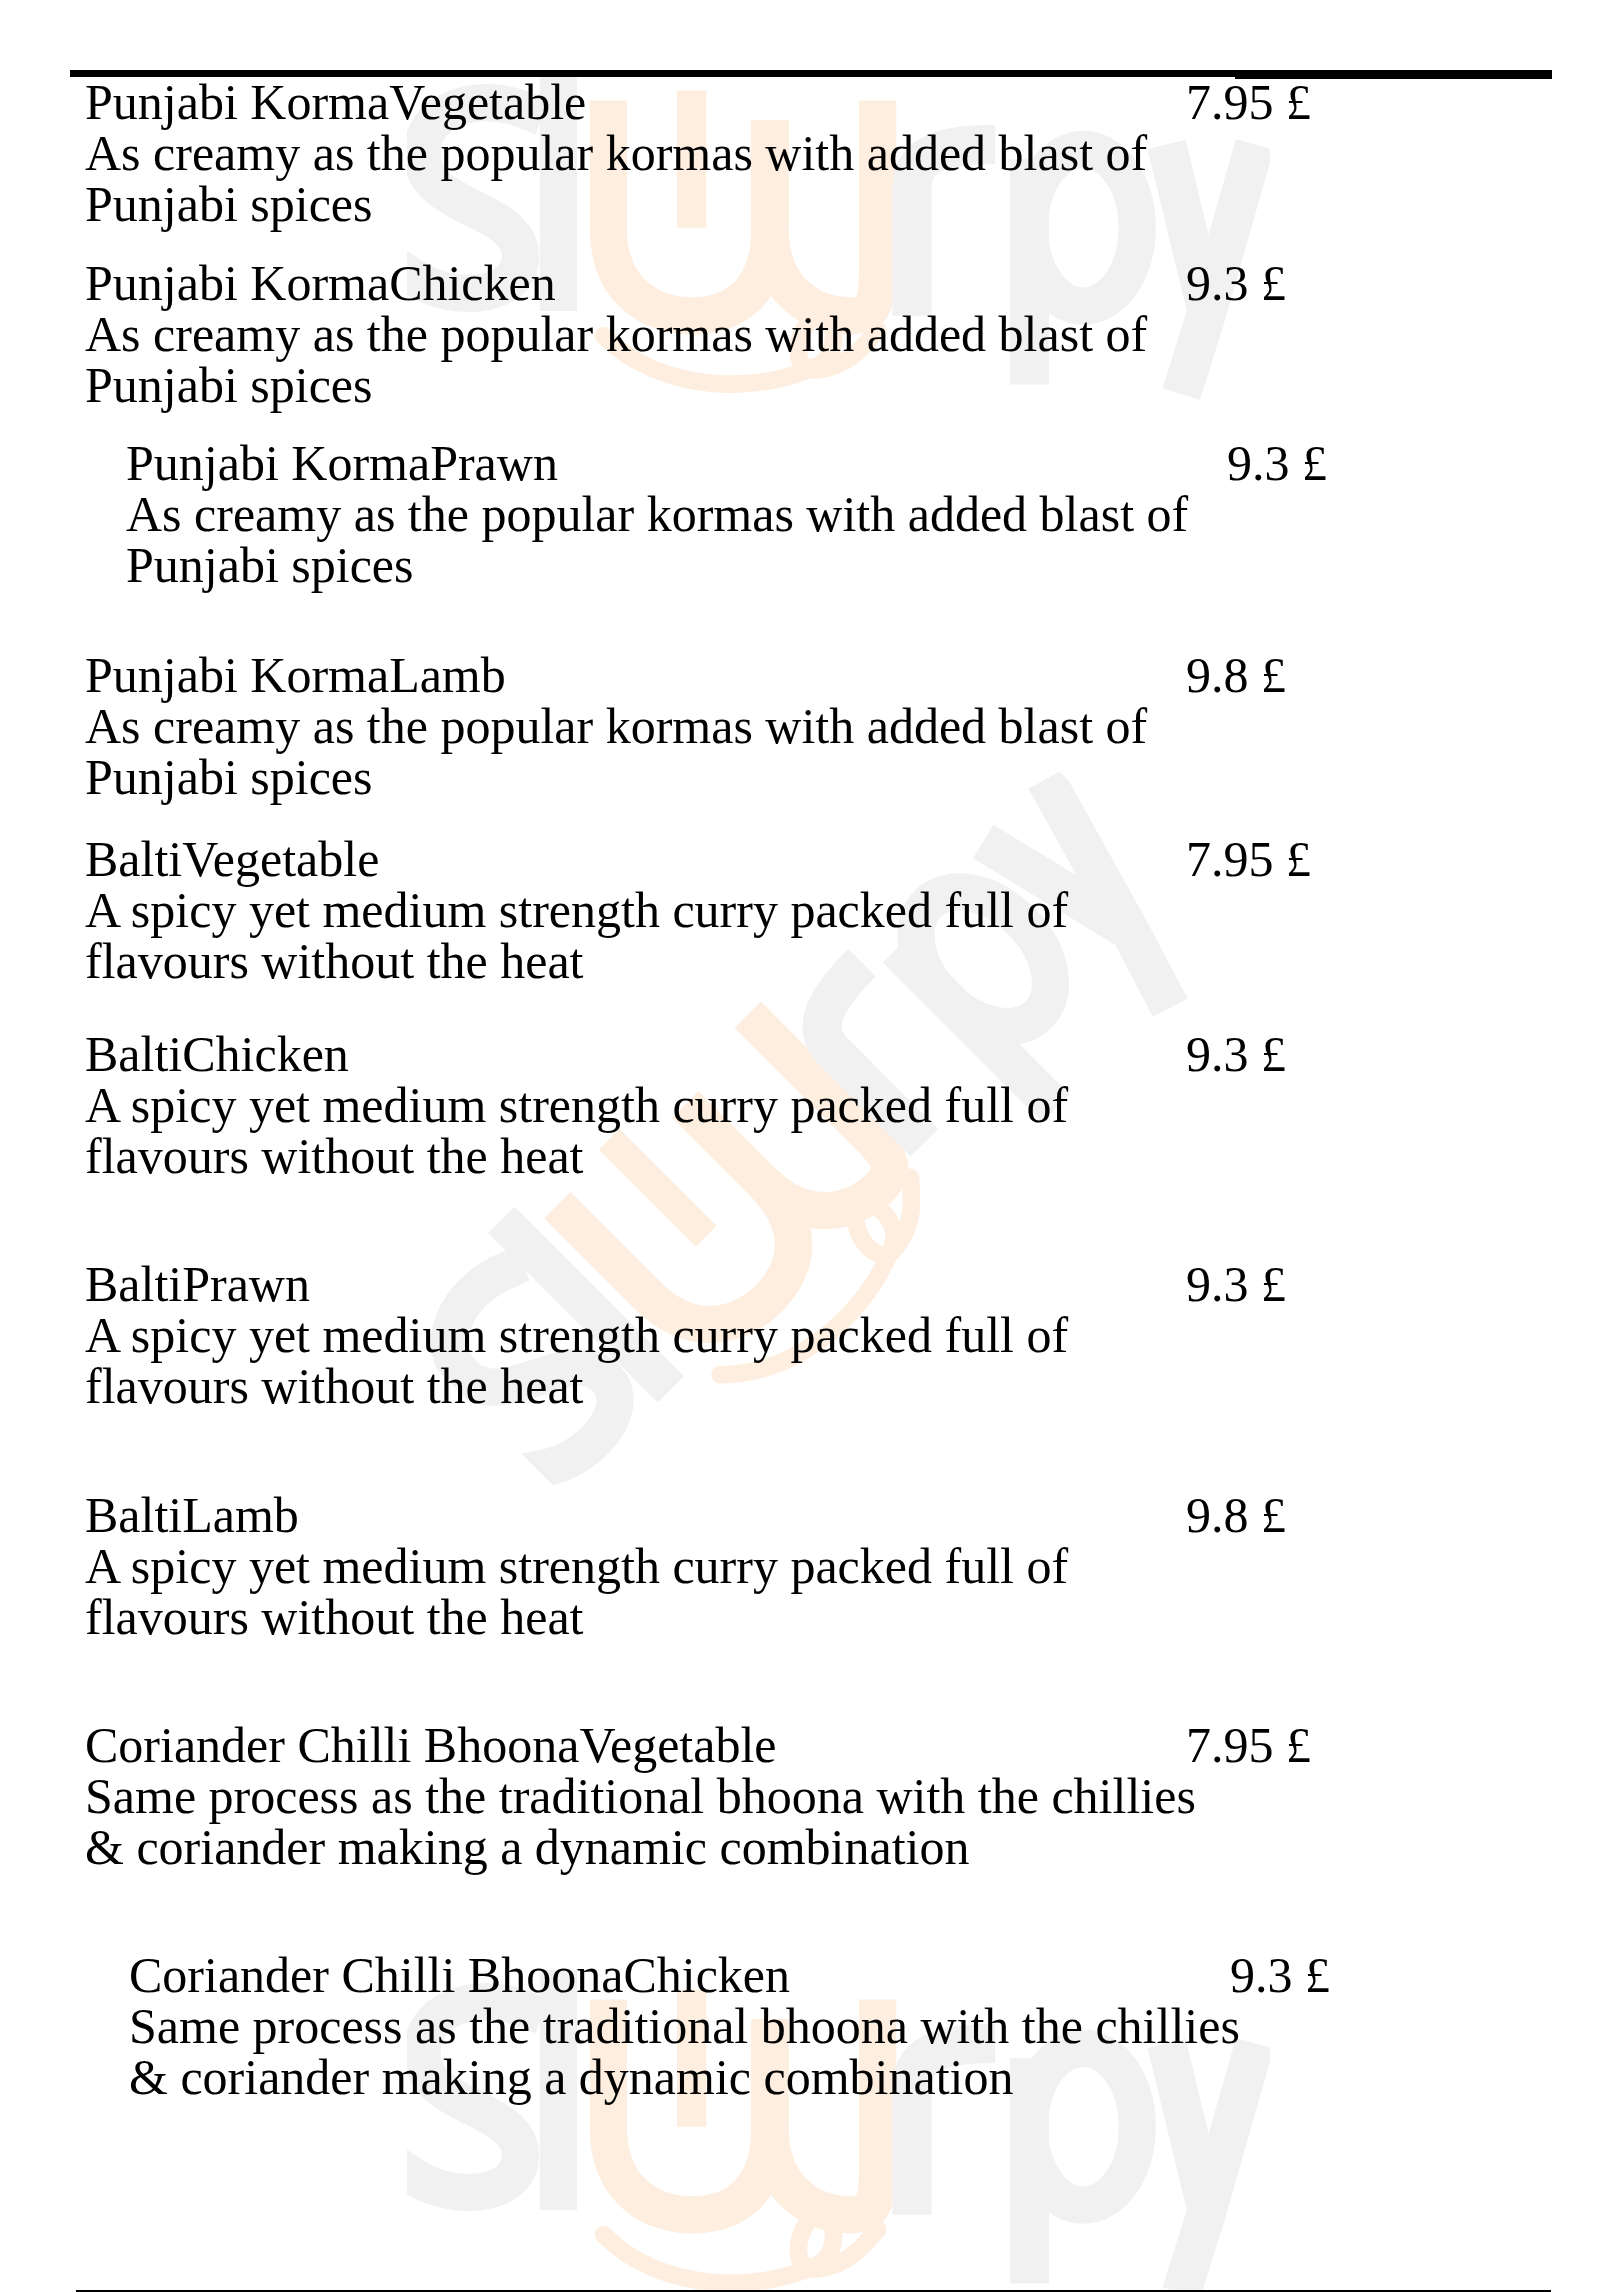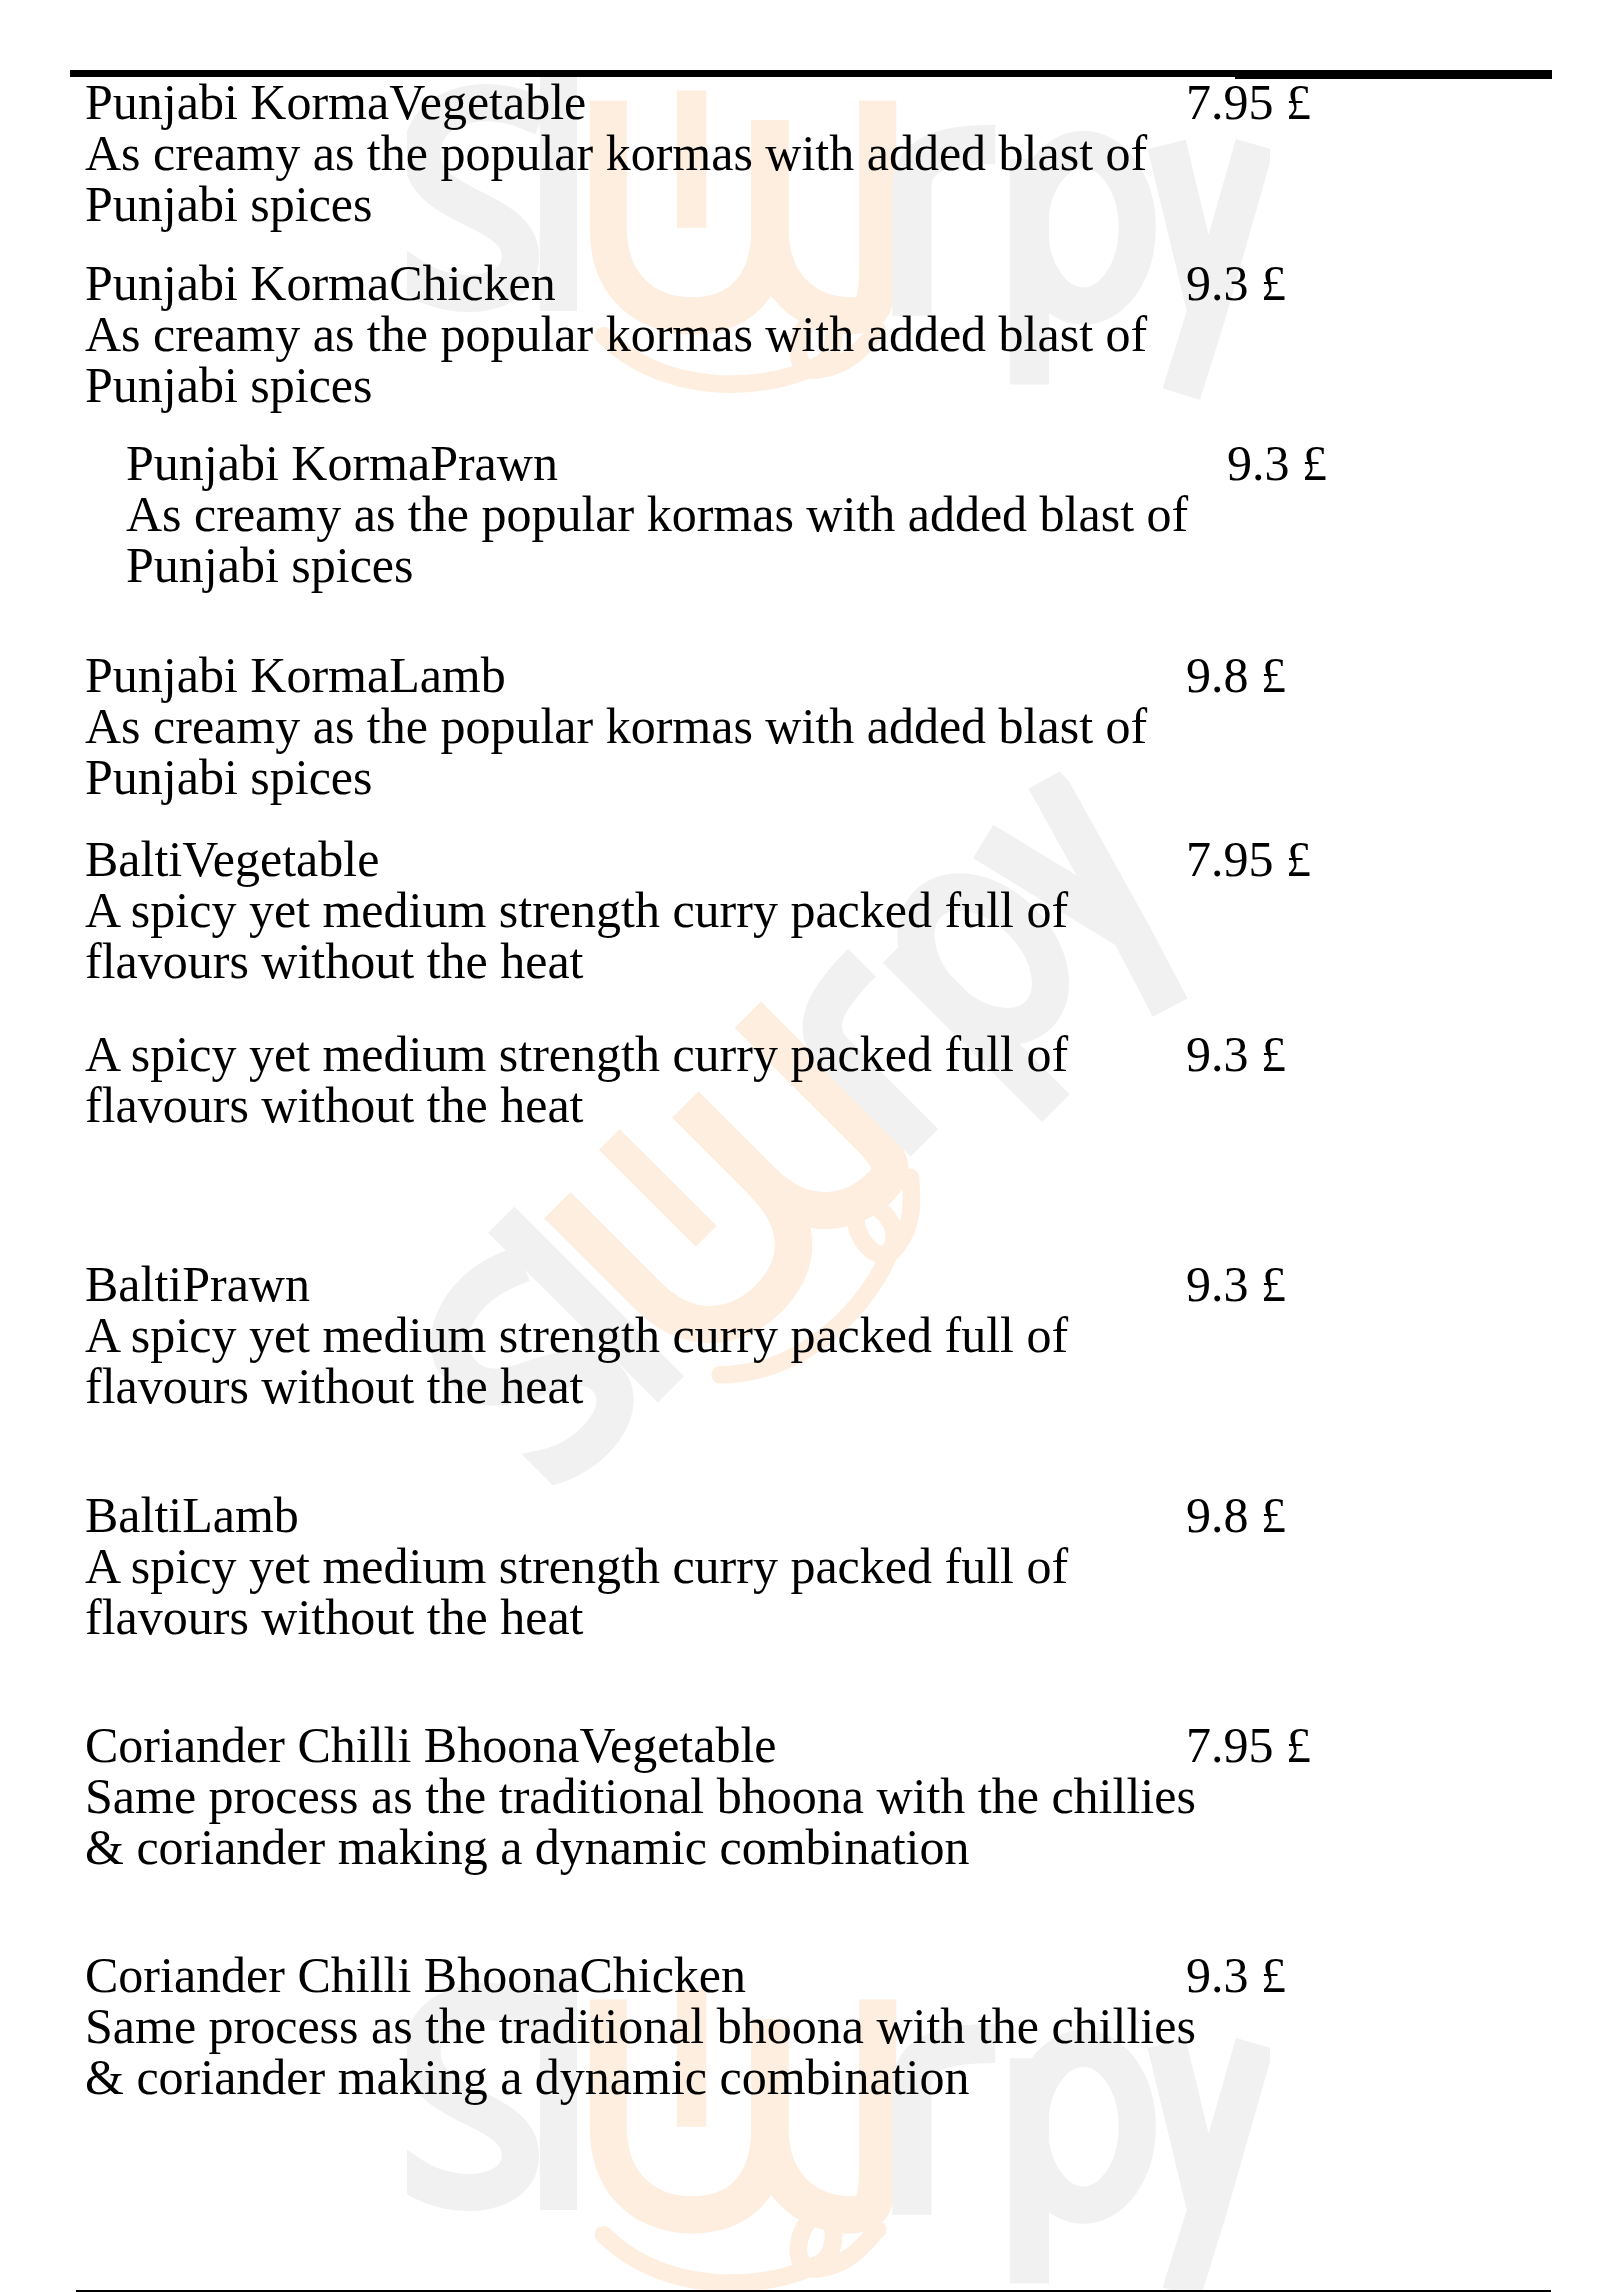--- a/index.html
+++ b/index.html
@@ -141,20 +141,21 @@
     <span class="price">9.8 £</span>
   </div>
 
   <div class="item" style="top:799px;margin-top:35px;">
     <span class="title">BaltiVegetable</span>
     <span class="desc">A spicy yet medium strength curry packed full of flavours without the heat</span>
     <span class="price">7.95 £</span>
   </div>
 
   <div class="item" style="top:1029px;">
+    <span class="title">BaltiChicken</span>
     <span class="desc">A spicy yet medium strength curry packed full of flavours without the heat</span>
     <span class="price">9.3 £</span>
   </div>
 
   <div class="item" style="top:1259px;">
     <span class="title">BaltiPrawn</span>
     <span class="desc">A spicy yet medium strength curry packed full of flavours without the heat</span>
     <span class="price">9.3 £</span>
   </div>
 
@@ -163,21 +164,21 @@
     <span class="desc">A spicy yet medium strength curry packed full of flavours without the heat</span>
     <span class="price">9.8 £</span>
   </div>
 
   <div class="item" style="top:1720px;">
     <span class="title">Coriander Chilli BhoonaVegetable</span>
     <span class="desc">Same process as the traditional bhoona with the chillies &amp; coriander making a dynamic combination</span>
     <span class="price">7.95 £</span>
   </div>
 
-  <div class="item" style="top:1950px;">
+  <div class="item" style="top:1950px;margin-left:44px;">
     <span class="title">Coriander Chilli BhoonaChicken</span>
     <span class="desc">Same process as the traditional bhoona with the chillies &amp; coriander making a dynamic combination</span>
     <span class="price">9.3 £</span>
   </div>
 
 </div>
 
 <div class="rule-bottom"></div>
 
 

